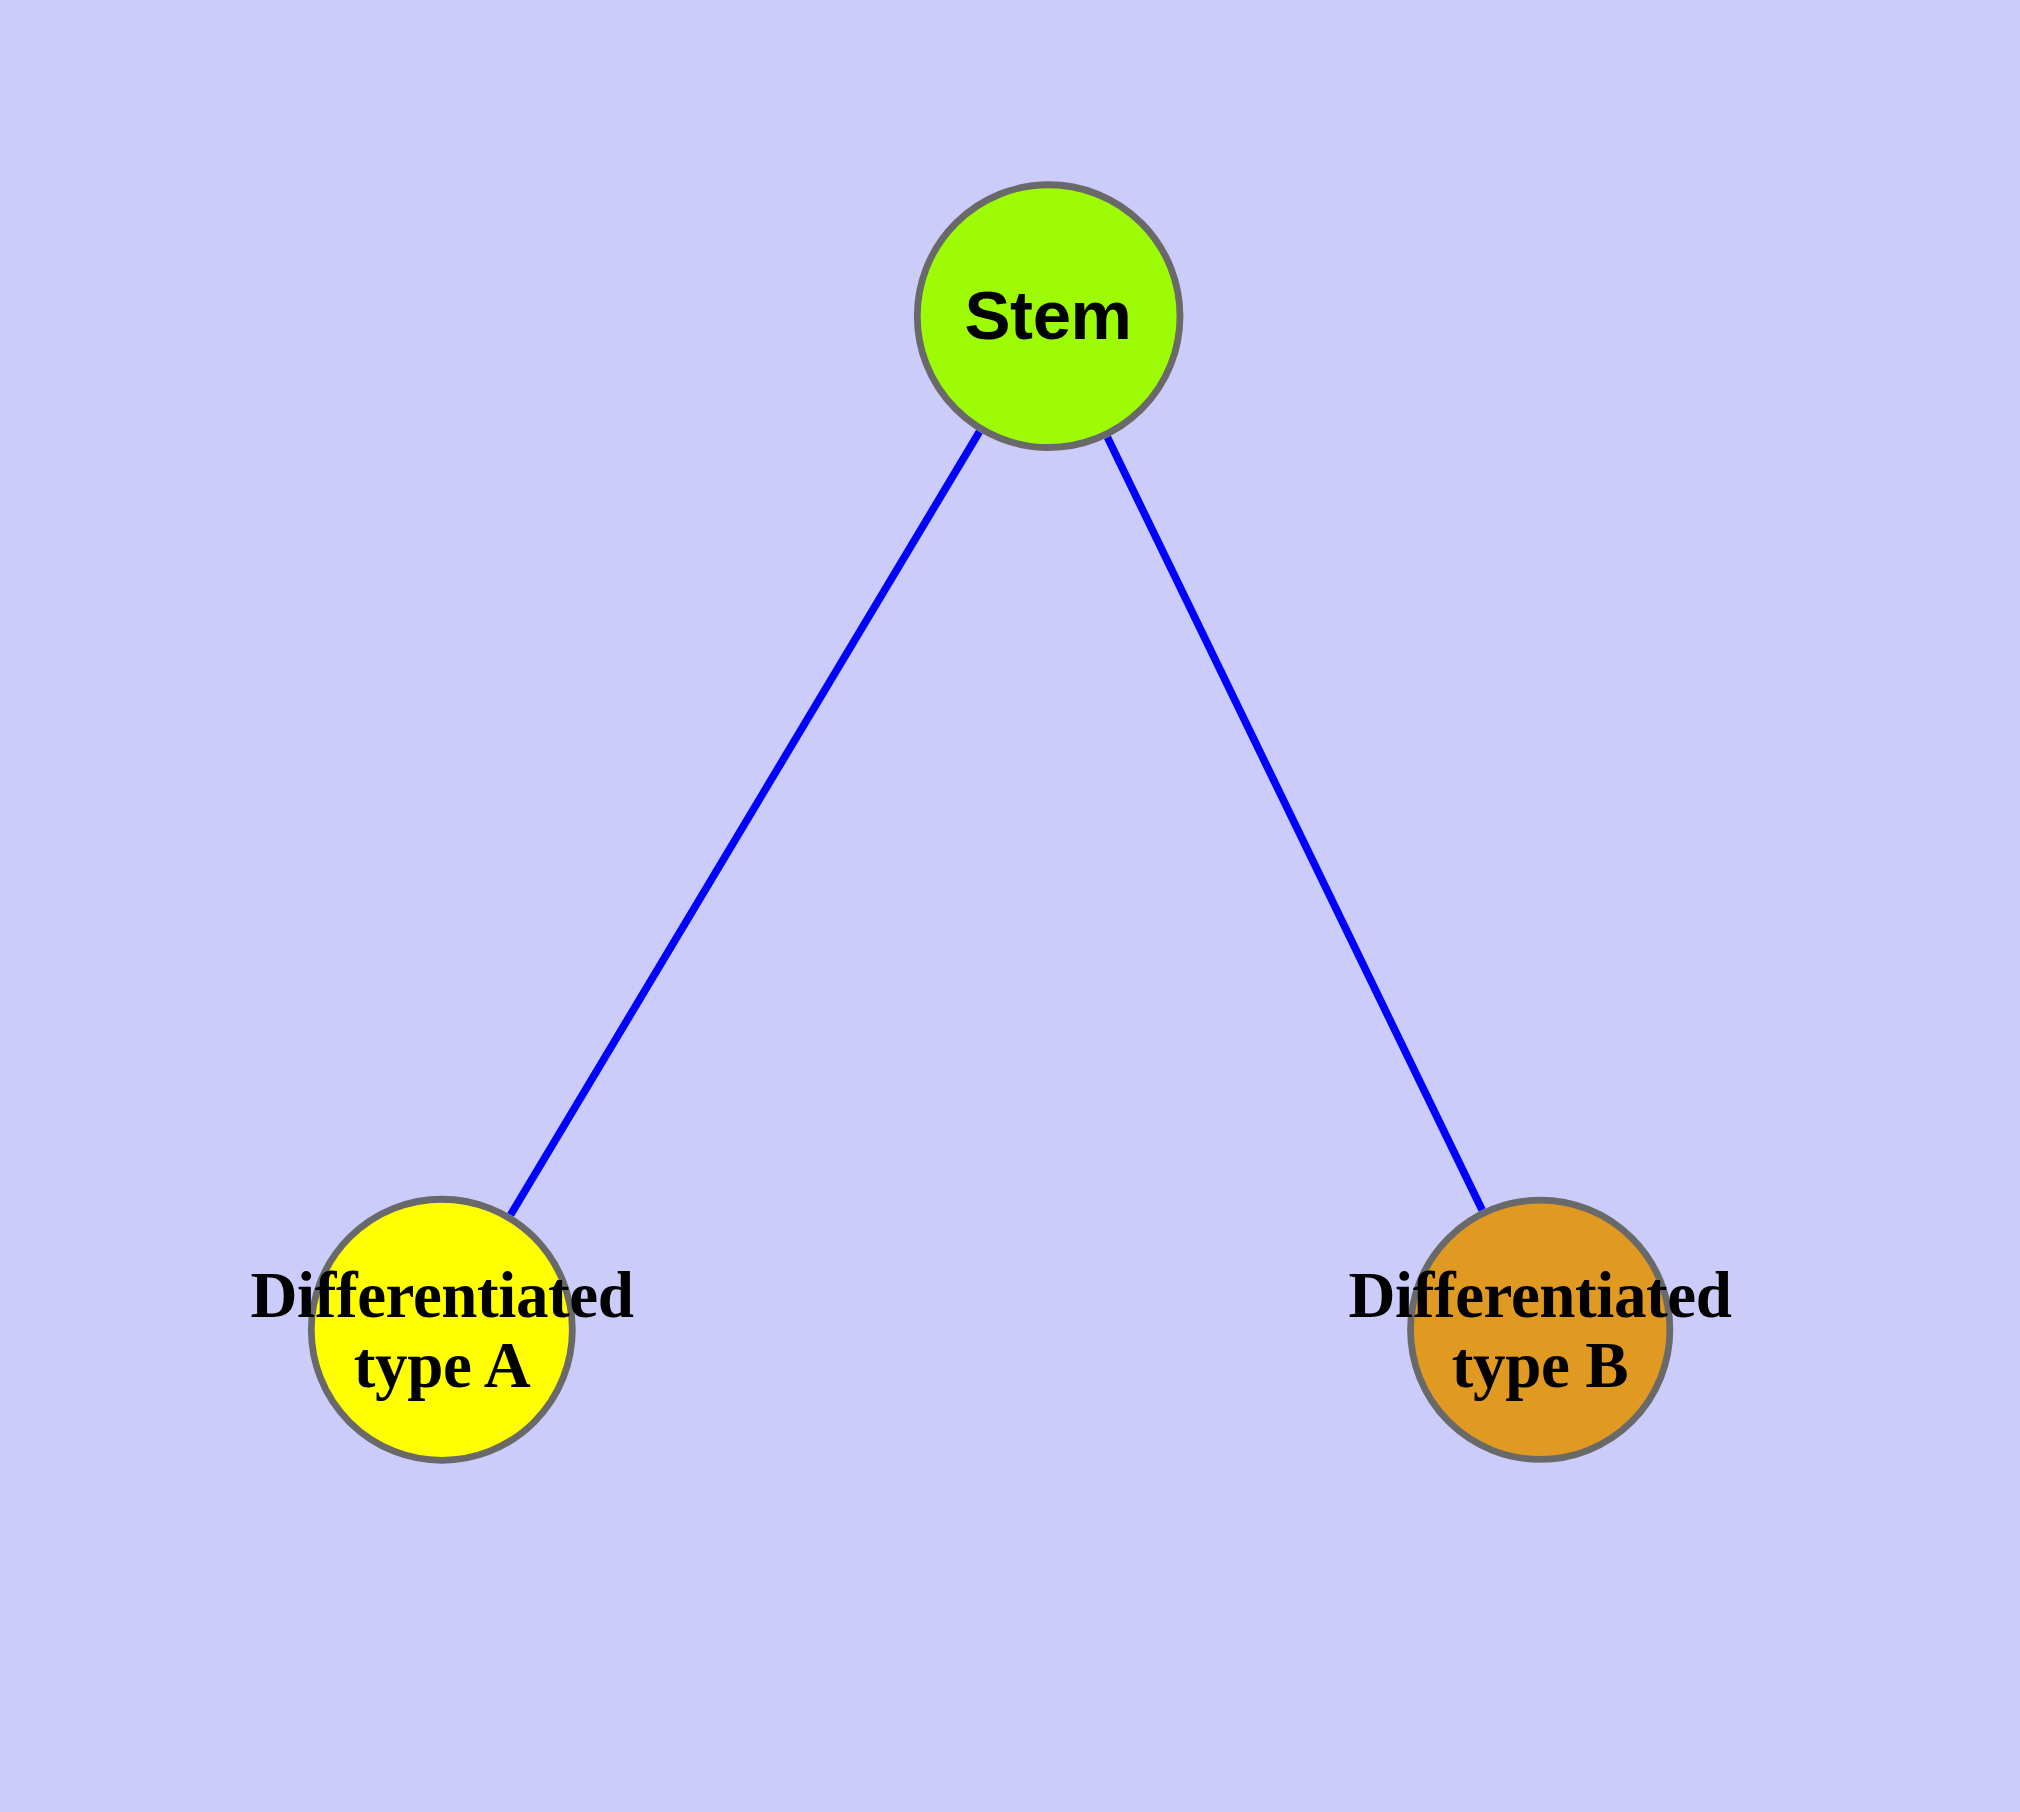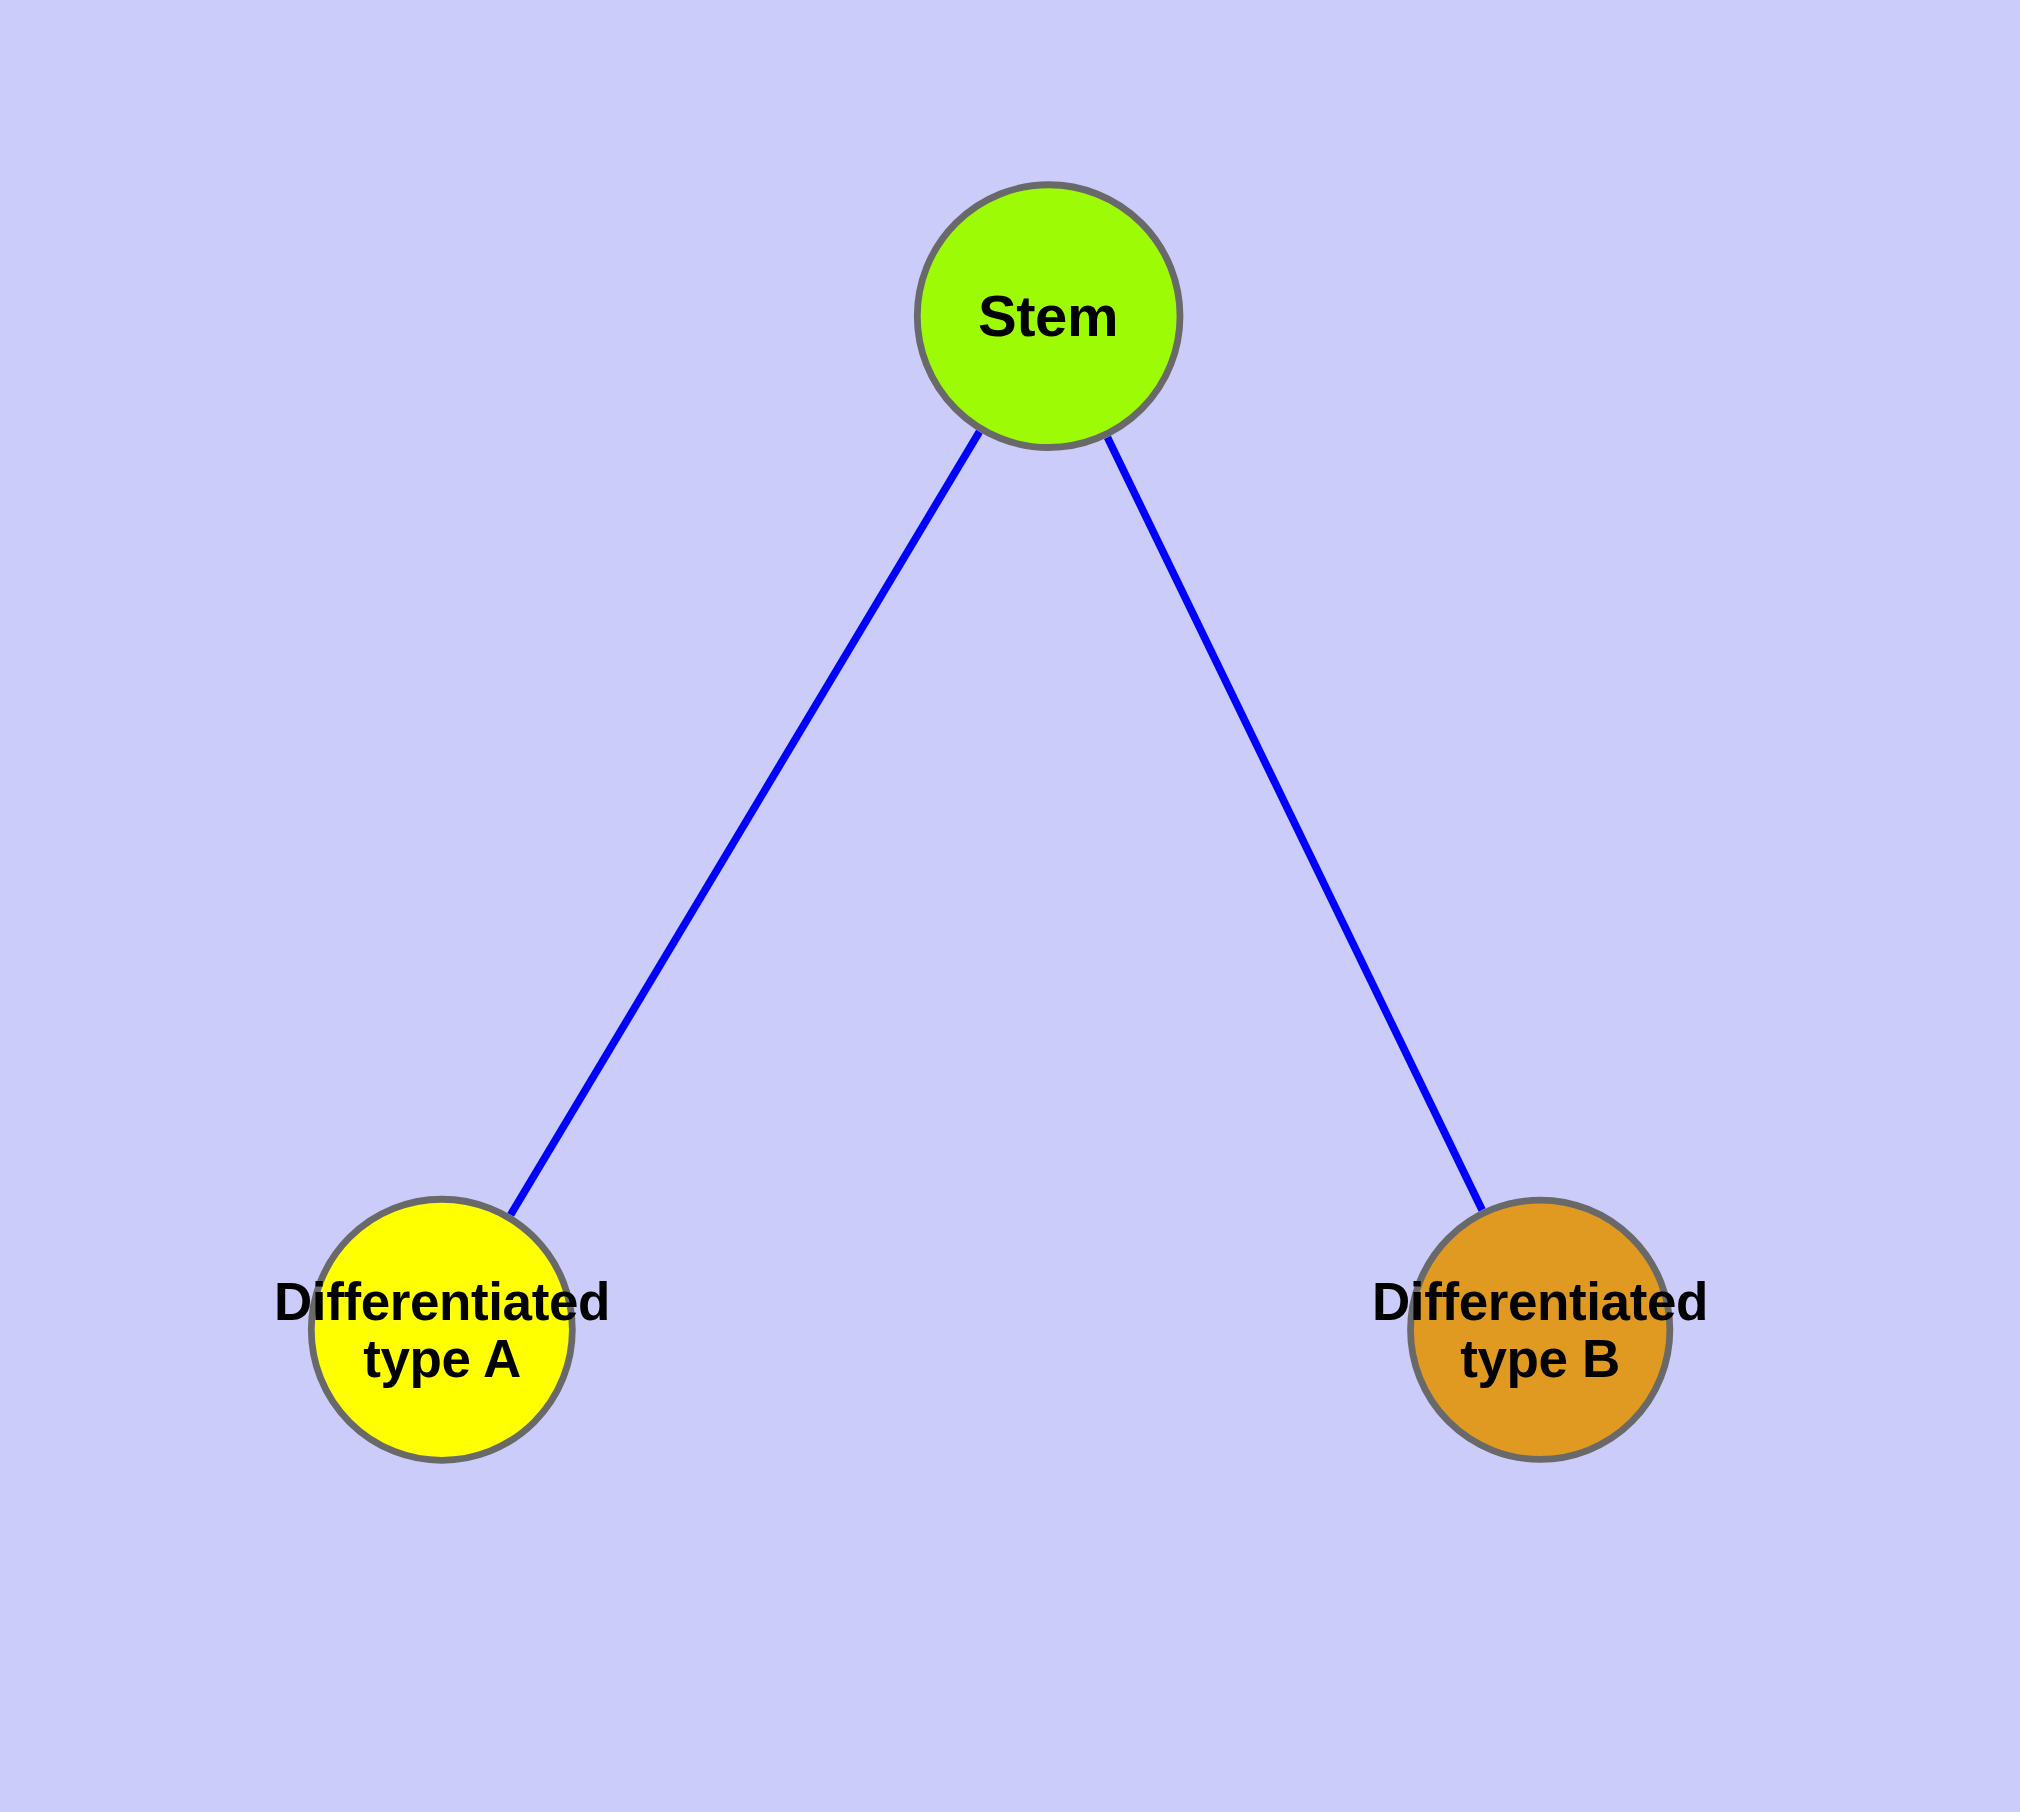--- a/index.html
+++ b/index.html
@@ -33,24 +33,25 @@
     color: #000000;
     font-weight: bold;
     text-align: center;
     white-space: pre;
     line-height: 1.08;
     letter-spacing: -0.4px;
     pointer-events: none;
     transform: translate(-50%, -50%);
   }
   .node-label.root {
-    font-size: 58px;
+    font-size: 69px;
   }
   .node-label.leaf {
-    font-size: 53px;
+    font-size: 65px;
+    font-family: Liberation Serif, serif;
   }
 </style>
 </head>
 <body>
 
 <div id="canvas">
 
   <div id="bg-rect" style="background: rgb(204, 204, 250);"></div>
 
   <svg id="graph-svg" viewBox="0 0 2384 2138" xmlns="http://www.w3.org/2000/svg">

